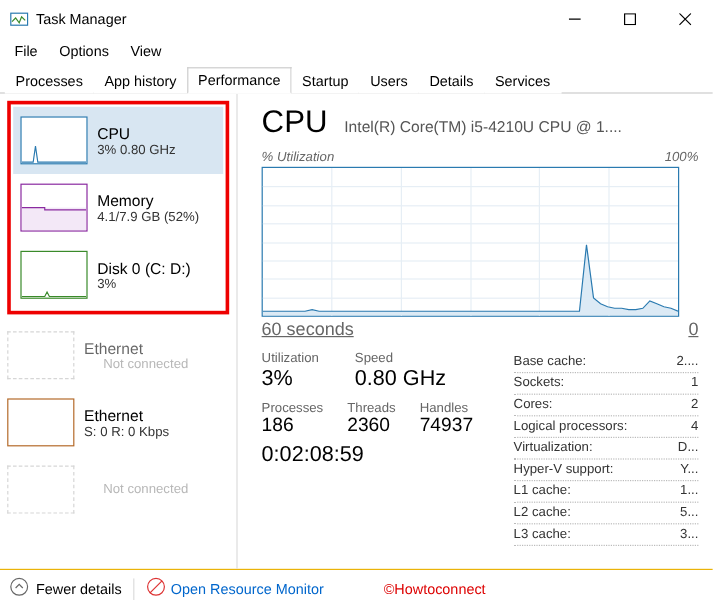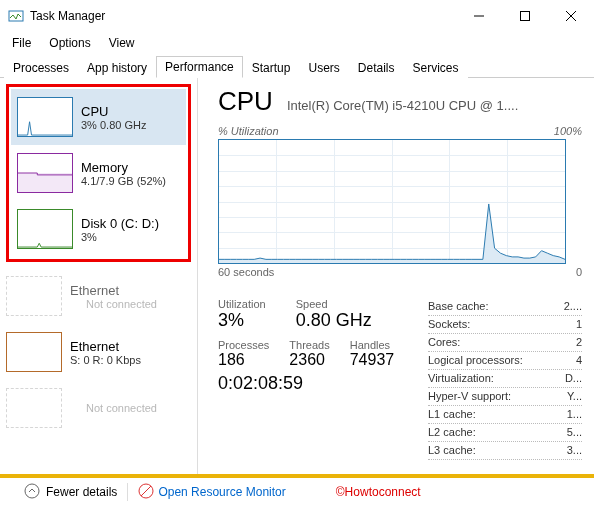--- a/index.html
+++ b/index.html
@@ -36,38 +36,38 @@
 .main { flex: 1; padding: 8px 12px 0 20px; position: relative; }
 .main-head { display: flex; align-items: baseline; gap: 14px; margin-bottom: 8px; }
 .main-head .big { font-size: 26px; font-weight: 400; }
 .main-head .sub { font-size: 13px; color: #555; white-space: nowrap; overflow: hidden; text-overflow: ellipsis; flex: 1; }
 
 .graph-h { display: flex; justify-content: space-between; font-size: 11px; color: #666; margin-bottom: 2px; font-style: italic; }
 .graph { width: 348px; height: 125px; border: 1px solid #2a7ab0; position: relative; background: #fff; }
 .graph .gridline { position: absolute; left: 0; right: 0; border-top: 1px solid #e6eef5; }
 .graph .vline { position: absolute; top: 0; bottom: 0; border-left: 1px solid #e6eef5; }
 .graph svg { position: absolute; inset: 0; width: 100%; height: 100%; }
-.graph-f { display: flex; justify-content: space-between; font-size: 11px; color: #666; margin-top: 2px; margin-bottom: 20px; }
+.graph-f { display: flex; justify-content: space-between; font-size: 15px; color: #666; margin-top: 2px; margin-bottom: 10px; text-decoration: underline; }
 
 .stats { display: flex; gap: 0; }
 .stats-left { width: 210px; }
 .stats-right { flex: 1; }
 .stat-row1 { display: flex; gap: 30px; margin-bottom: 4px; }
 .stat-block .lbl { font-size: 11px; color: #666; }
 .stat-block .val { font-size: 18px; }
 .stat-row2 { display: flex; gap: 20px; margin: 8px 0 4px 0; }
 .stat-small .lbl { font-size: 11px; color: #666; }
 .stat-small .val { font-size: 16px; }
 .uptime-lbl { font-size: 11px; color: #666; margin-top: 8px; }
 .uptime-val { font-size: 18px; }
 .info-line { display: flex; justify-content: space-between; font-size: 11px; color: #333; line-height: 17px; border-bottom: 1px dotted #bbb; }
 .info-line .k { }
 .info-line .v { }
 
-.footer { height: 32px; border-top: 4px solid #eab308; display: flex; align-items: center; padding: 0 24px; gap: 10px; font-size: 12px; }
+.footer { height: 32px; border-top: 1px solid #eab308; display: flex; align-items: center; padding: 0 8px; gap: 10px; font-size: 12px; }
 .footer .sep { width: 1px; height: 18px; background: #ddd; }
 .footer .link { color: #0066cc; display: flex; align-items: center; gap: 4px; }
 .footer .fewer { display: flex; align-items: center; gap: 6px; }
 .watermark { color: #d00; font-size: 12px; margin-left: 40px; }
 </style>
 </head>
 <body>
 
 <div class="titlebar">
   <span class="icon">

